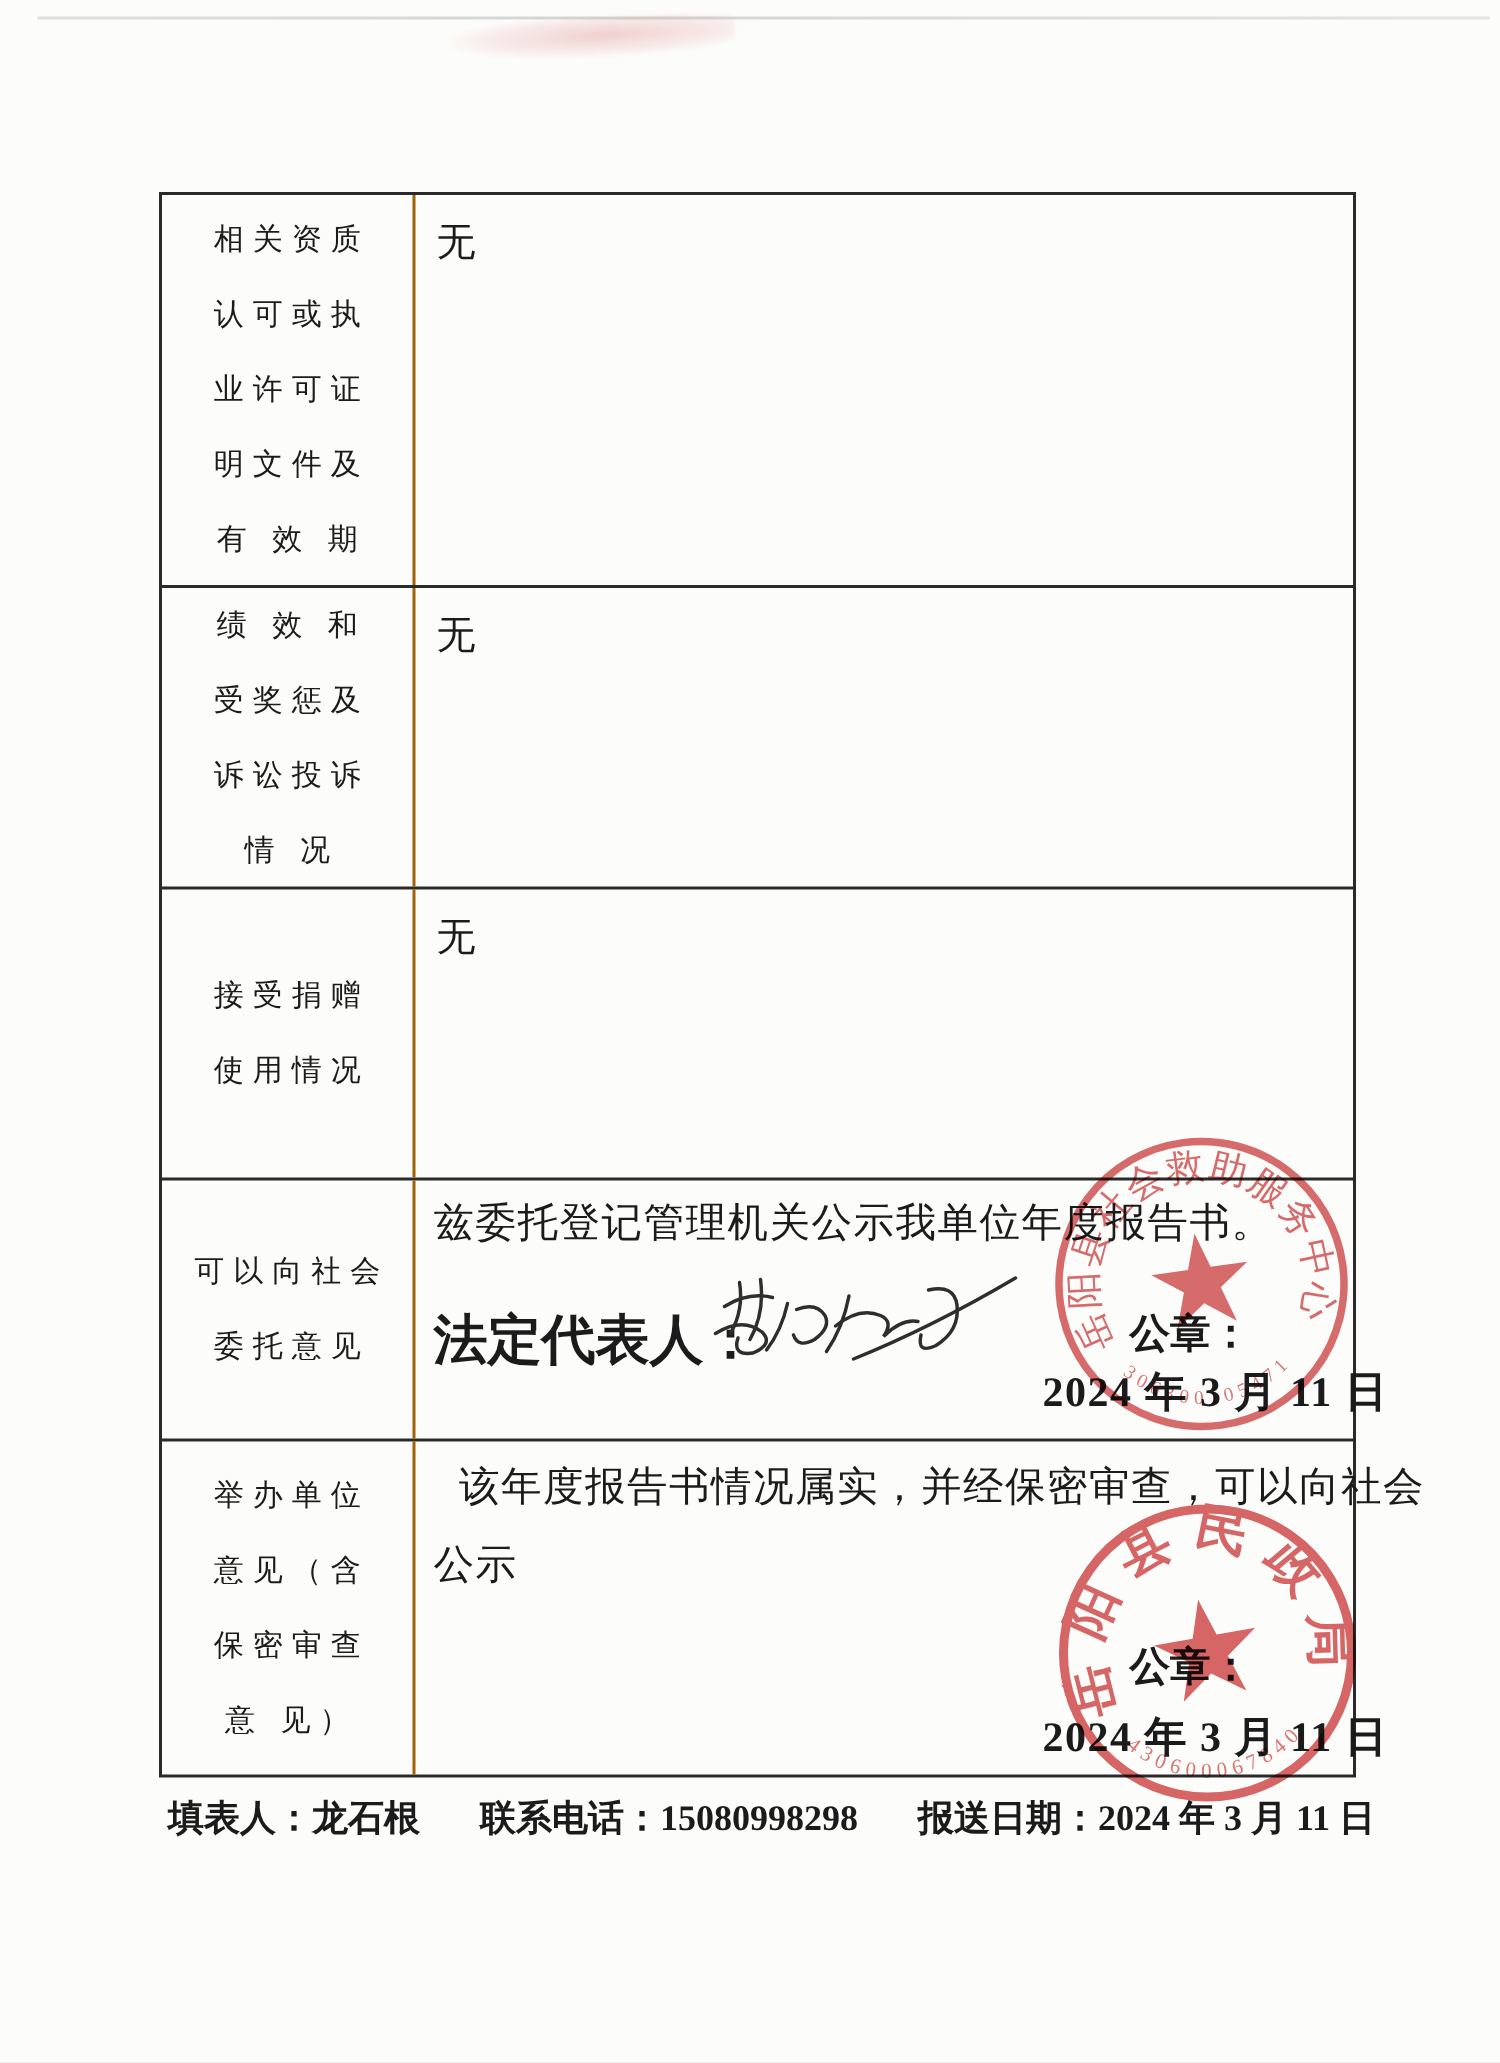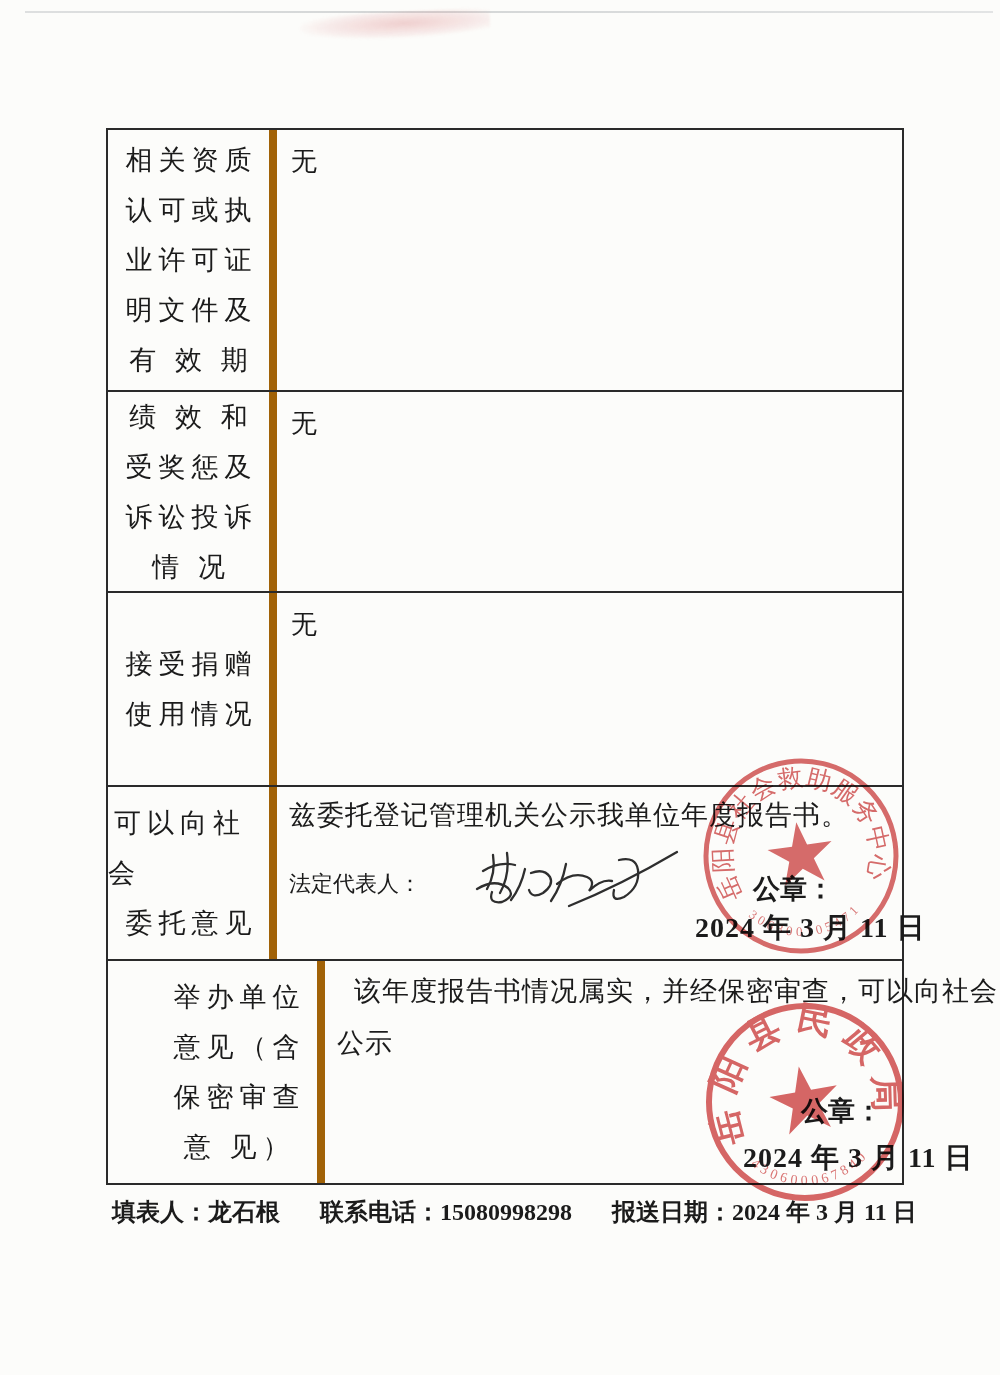--- a/index.html
+++ b/index.html
@@ -20,37 +20,37 @@
     filter:blur(1px);
     transform:rotate(-3deg);
   }
   .report-table{
     position:absolute; left:106px; top:128px; width:798px; height:1057px;
     border:2.5px solid #2a2a2a; box-sizing:border-box;
   }
   .trow{
     display:flex; box-sizing:border-box; border-bottom:2px solid #2a2a2a;
   }
-  .trow:last-child{border-bottom:none;margin-left:48px;}
+  .trow:last-child{border-bottom:none;}
   .label-cell{
     width:169px; flex:0 0 169px; box-sizing:border-box;
-    border-right:8px solid #a16207;
+    border-right:2px solid #a16207;
     display:flex; flex-direction:column; justify-content:center; align-items:center;
-    font-size:27px; letter-spacing:6px; line-height:50px;
+    font-size:20px; letter-spacing:6px; line-height:50px;
     text-indent:6px; font-weight:500;
   }
   .value-cell{
     flex:1 1 auto; position:relative; box-sizing:border-box;
     font-size:26px;
   }
   .none-value{position:absolute; left:14px; top:14px;}
   .stmt{position:absolute; font-size:27px; letter-spacing:1px; white-space:nowrap;}
   .seal-label{position:absolute; font-size:27px; font-weight:700;}
   .seal-date{position:absolute; font-size:28px; font-weight:bold; letter-spacing:1px; white-space:nowrap;}
-  .legal-rep{position:absolute; font-size:22px; font-weight:400;}
+  .legal-rep{position:absolute; font-size:36px; font-weight:700;}
   .signature{position:absolute;}
   .stamp{position:absolute; mix-blend-mode:multiply; opacity:.85;}
   .footer{
     position:absolute; left:112px; top:1196px; width:800px;
     display:flex; gap:40px; font-size:24px; font-weight:bold; white-space:nowrap;
   }
   .footer .fitem{display:inline-block;}
 </style>
 </head>
 <body>

